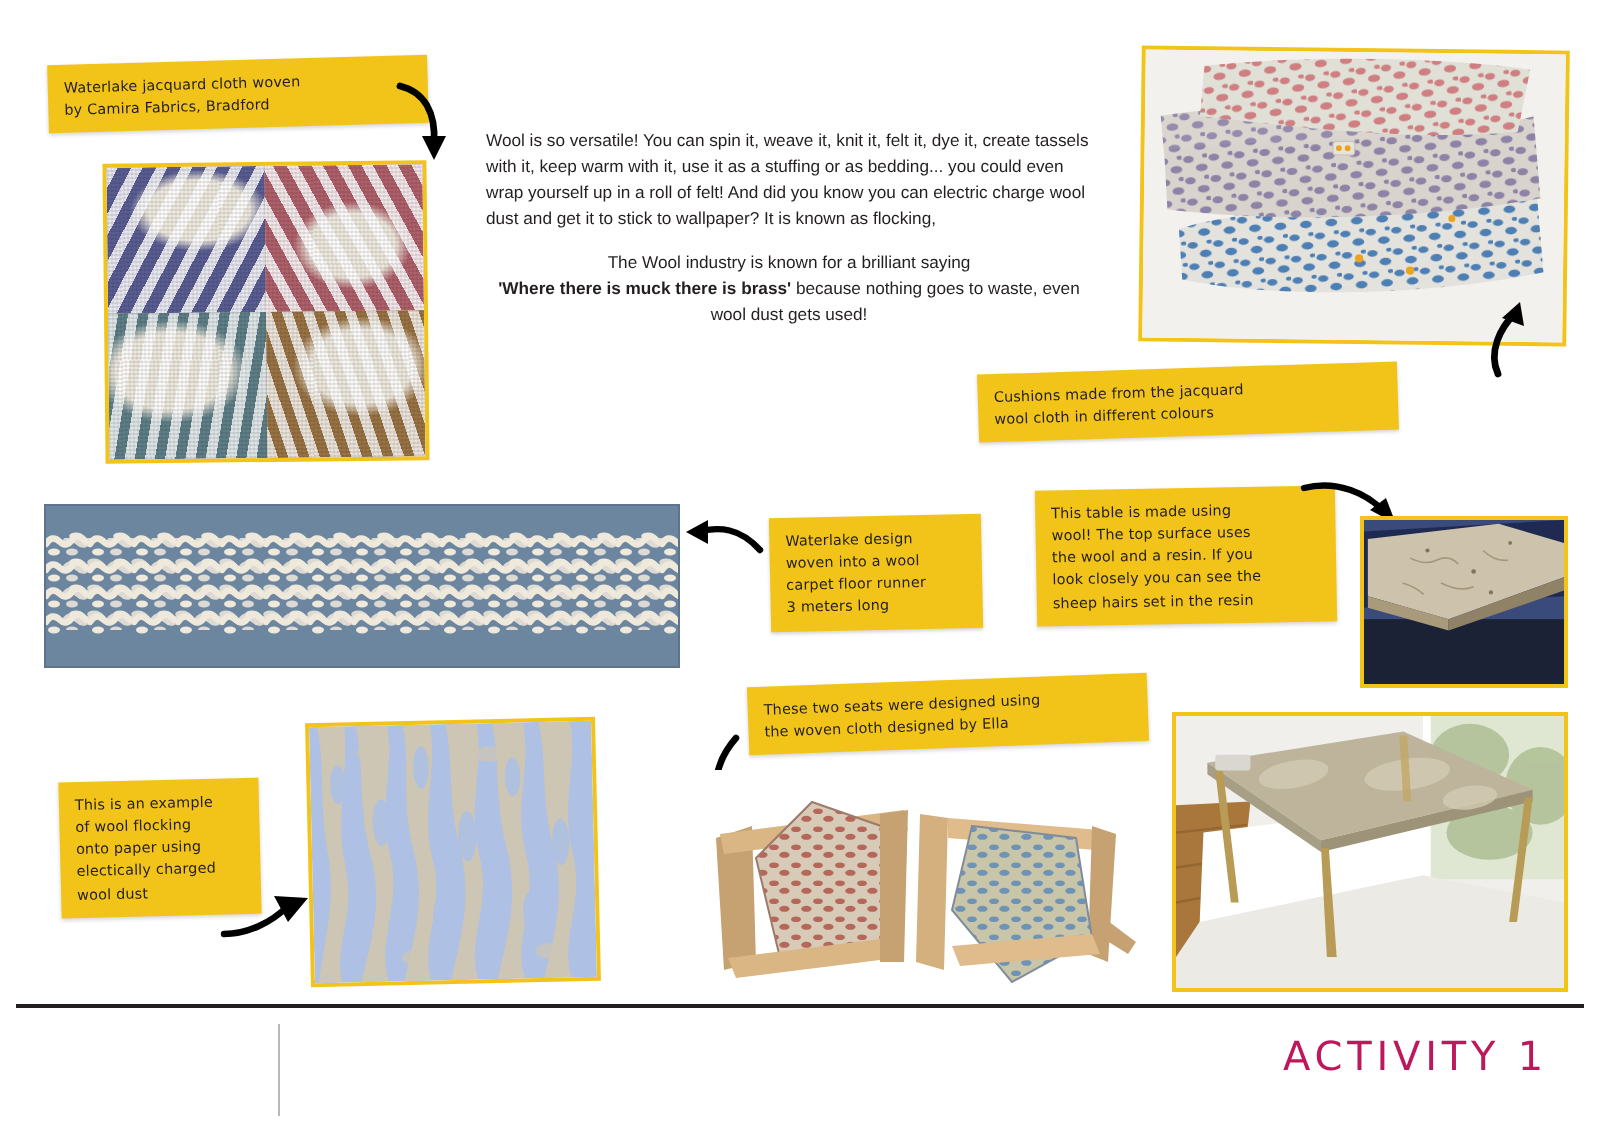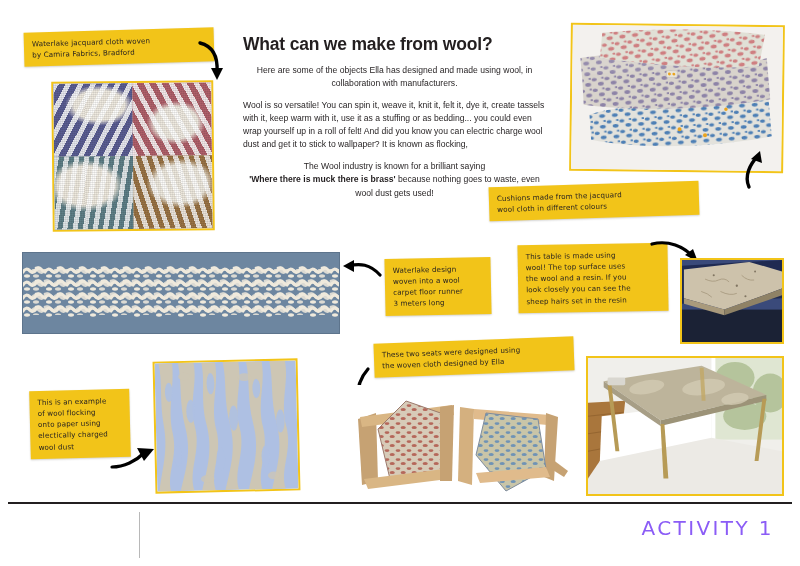--- a/index.html
+++ b/index.html
@@ -102,21 +102,21 @@
   .arrow { position:absolute; }
 
   
   .footrule { position:absolute; left:8px; right:8px; top:502px; height:1.6px; background:#231f20; }
   .foot { position:absolute; left:0; top:504px; width:800px; height:62px; }
   .divider { position:absolute; width:1px; background:#b8b8b8; }
 
   .activity {
     position:absolute; right:26px; top:516px;
     font-family:"DejaVu Sans", sans-serif;
-    font-size:20px; font-weight:400; color:#8b5cf6;
+    font-size:20px; font-weight:400; color:#be185d;
     letter-spacing: 2.4px;
   }
 </style>
 </head>
 <body>
 
 <div id="page">
 
   <div class="note" style="left:24px; top:30px; width:190px; transform:rotate(-1.6deg);">
     <span>Waterlake jacquard cloth woven
@@ -133,24 +133,22 @@
       <div class="jacq">
         <div class="q tl"></div>
           <div class="q tr"></div>
         <div class="q bl"></div>
           <div class="q br"></div>
         <div class="weave"></div>
       </div>
     </div>
   </div>
 
-  <div class="headline" style="left:243px; top:34px; width:310px;">What can we make from wool?</div>
 
   <div class="bodytext" style="left:243px; top:64px; width:303px;">
-    <p class="center">Here are some of the objects Ella has designed and made using wool, in collaboration with manufacturers.</p>
     <p>Wool is so versatile! You can spin it, weave it, knit it, felt it, dye it, create tassels with it, keep warm with it, use it as a stuffing or as bedding... you could even wrap yourself up in a roll of felt! And did you know you can electric charge wool dust and get it to stick to wallpaper? It is known as flocking,</p>
     <p class="center">
       <span>The Wool industry is known for a brilliant saying</span><br>
       <span class="bold">'Where there is muck there is brass'</span><span> because nothing goes to waste, even wool dust gets used!</span>
     </p>
   </div>
 
   <div class="photo frame-y" style="left:570px; top:24px; width:214px; height:148px; transform:rotate(.7deg);">
     <div class="inner">
       <div class="cush">

